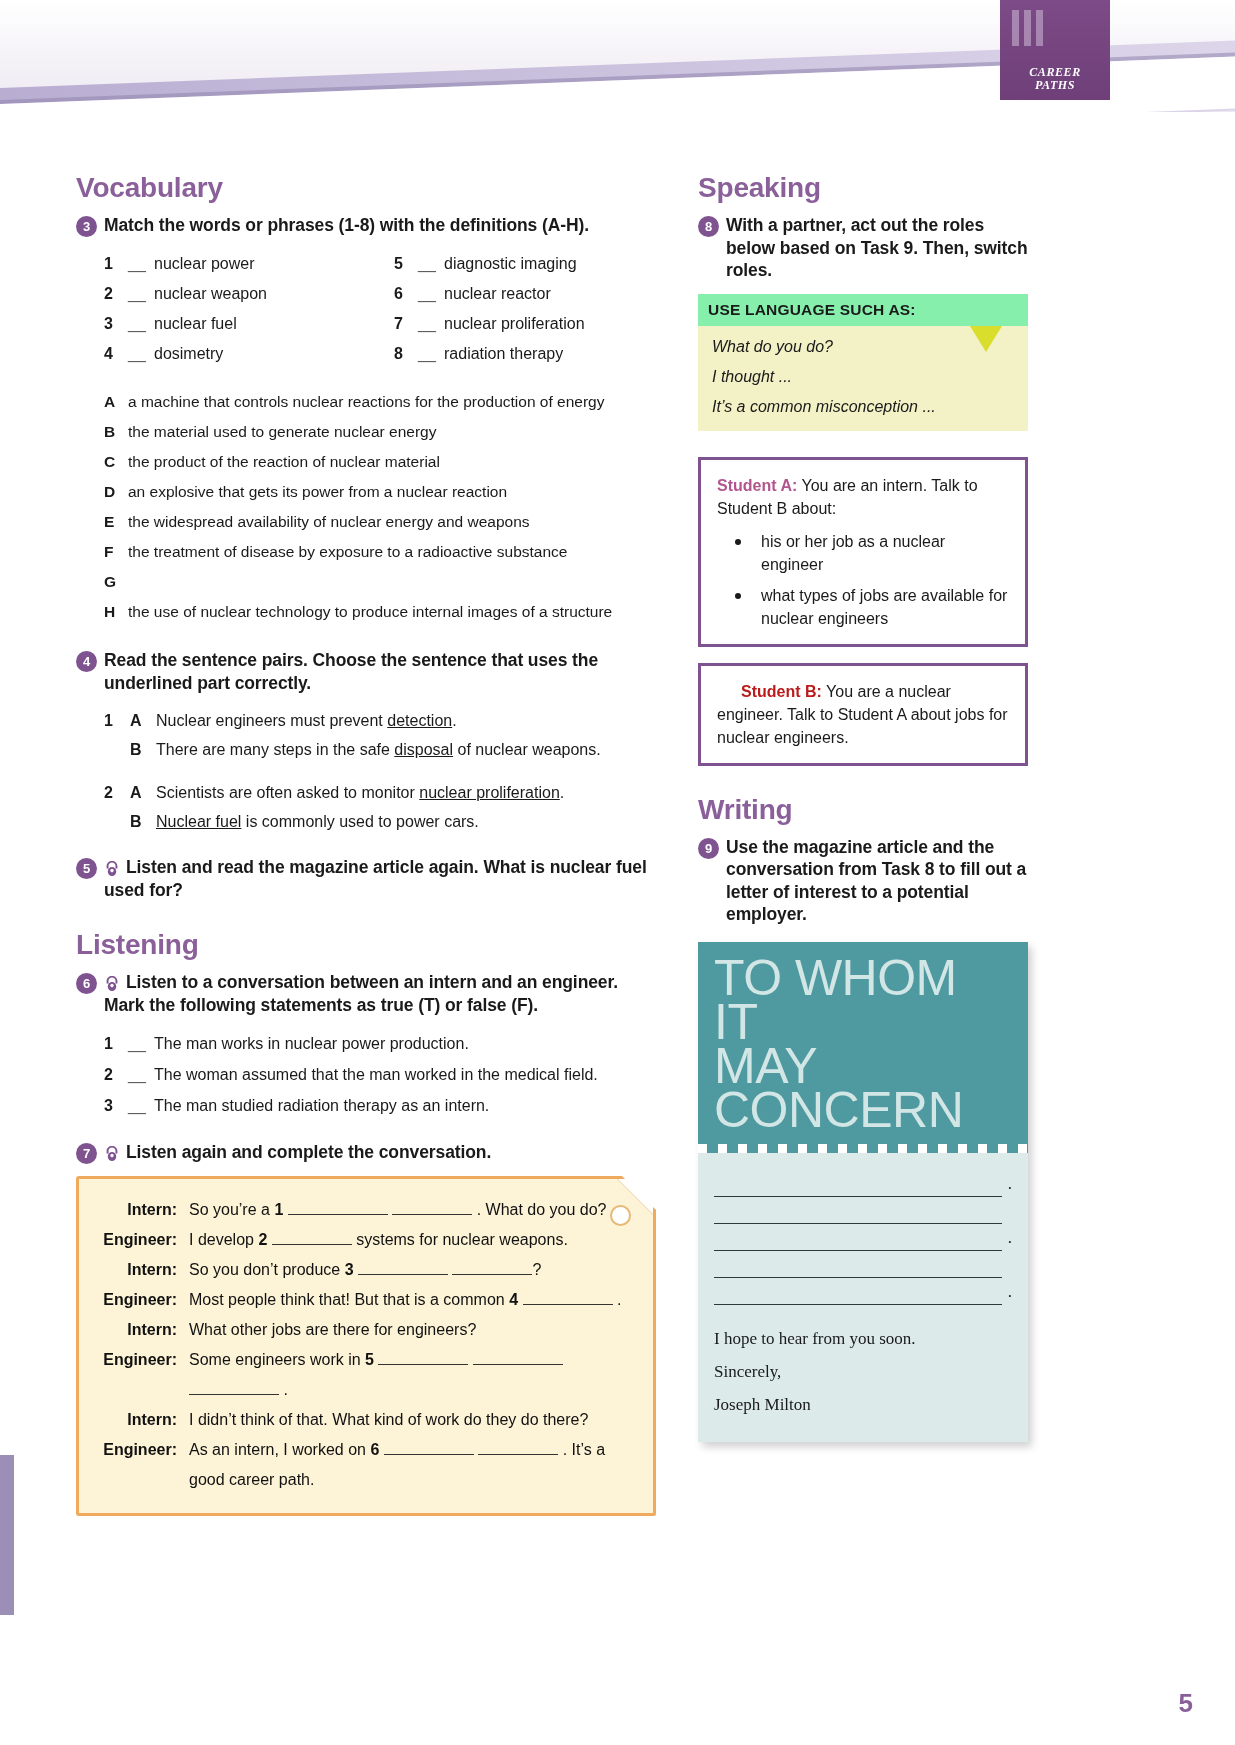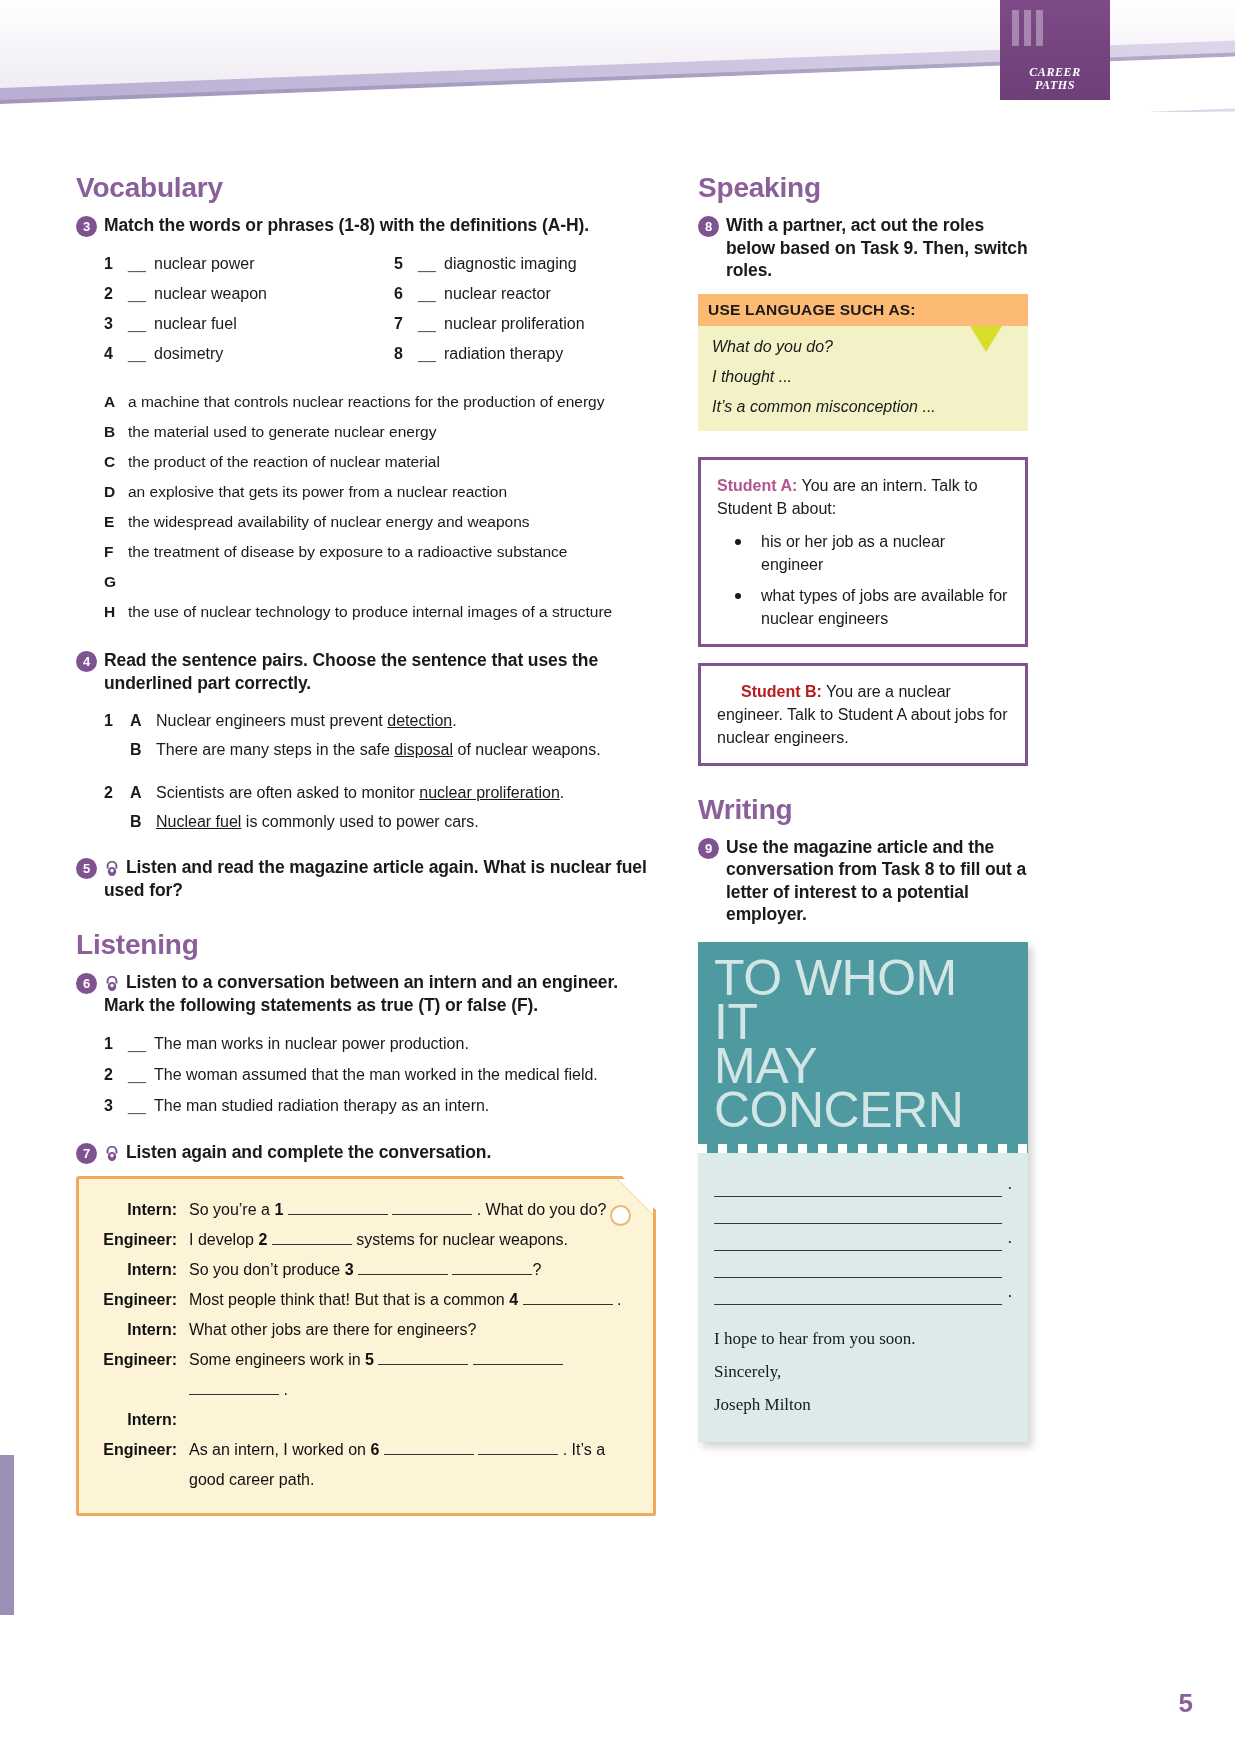--- a/index.html
+++ b/index.html
@@ -144,21 +144,21 @@
   }
   .cline .said{flex:1;}
   .cline .said b{font-weight:bold;}
   .fill{display:inline-block;border-bottom:1.5px solid #333;height:15px;} .f80{width:80px;} .f90{width:90px;} .f100{width:100px;}
 
   
   .usebox{
     width:330px;margin:12px 0 0 0;position:relative;
   }
   .usebox-head{
-    background:#fdba74;color:#1a1a1a;font-weight:bold;font-size:15.5px;
+    background:#86efac;color:#1a1a1a;font-weight:bold;font-size:15.5px;
     padding:7px 10px;box-sizing:border-box;letter-spacing:.2px;
   }
   .usebox-body{
     background:#f3f2c7;padding:10px 14px 14px 14px;box-sizing:border-box;
     position:relative;
   }
   .usebox-body p{
     margin:0 0 9px 0;font-style:italic;font-size:16px;color:#1a1a1a;line-height:21px;
   }
   .usebox-body p:last-child{margin-bottom:0;}
@@ -450,20 +450,21 @@
         <div class="cline">
           <span class="who">Intern:</span>
           <span class="said">What other jobs are there for engineers?</span>
         </div>
         <div class="cline">
           <span class="who">Engineer:</span>
           <span class="said">Some engineers work in <b>5</b> <span class="fill f90"></span> <span class="fill f90"></span> <span class="fill f90"></span> .</span>
         </div>
         <div class="cline">
           <span class="who">Intern:</span>
+          <span class="said">I didn’t think of that. What kind of work do they do there?</span>
         </div>
         <div class="cline">
           <span class="who">Engineer:</span>
           <span class="said">As an intern, I worked on <b>6</b> <span class="fill f90"></span> <span class="fill f80"></span> . It’s a</span>
         </div>
         <div class="cline">
           <span class="who"></span>
           <span class="said">good career path.</span>
         </div>
         <div class="convo-fold"></div>

